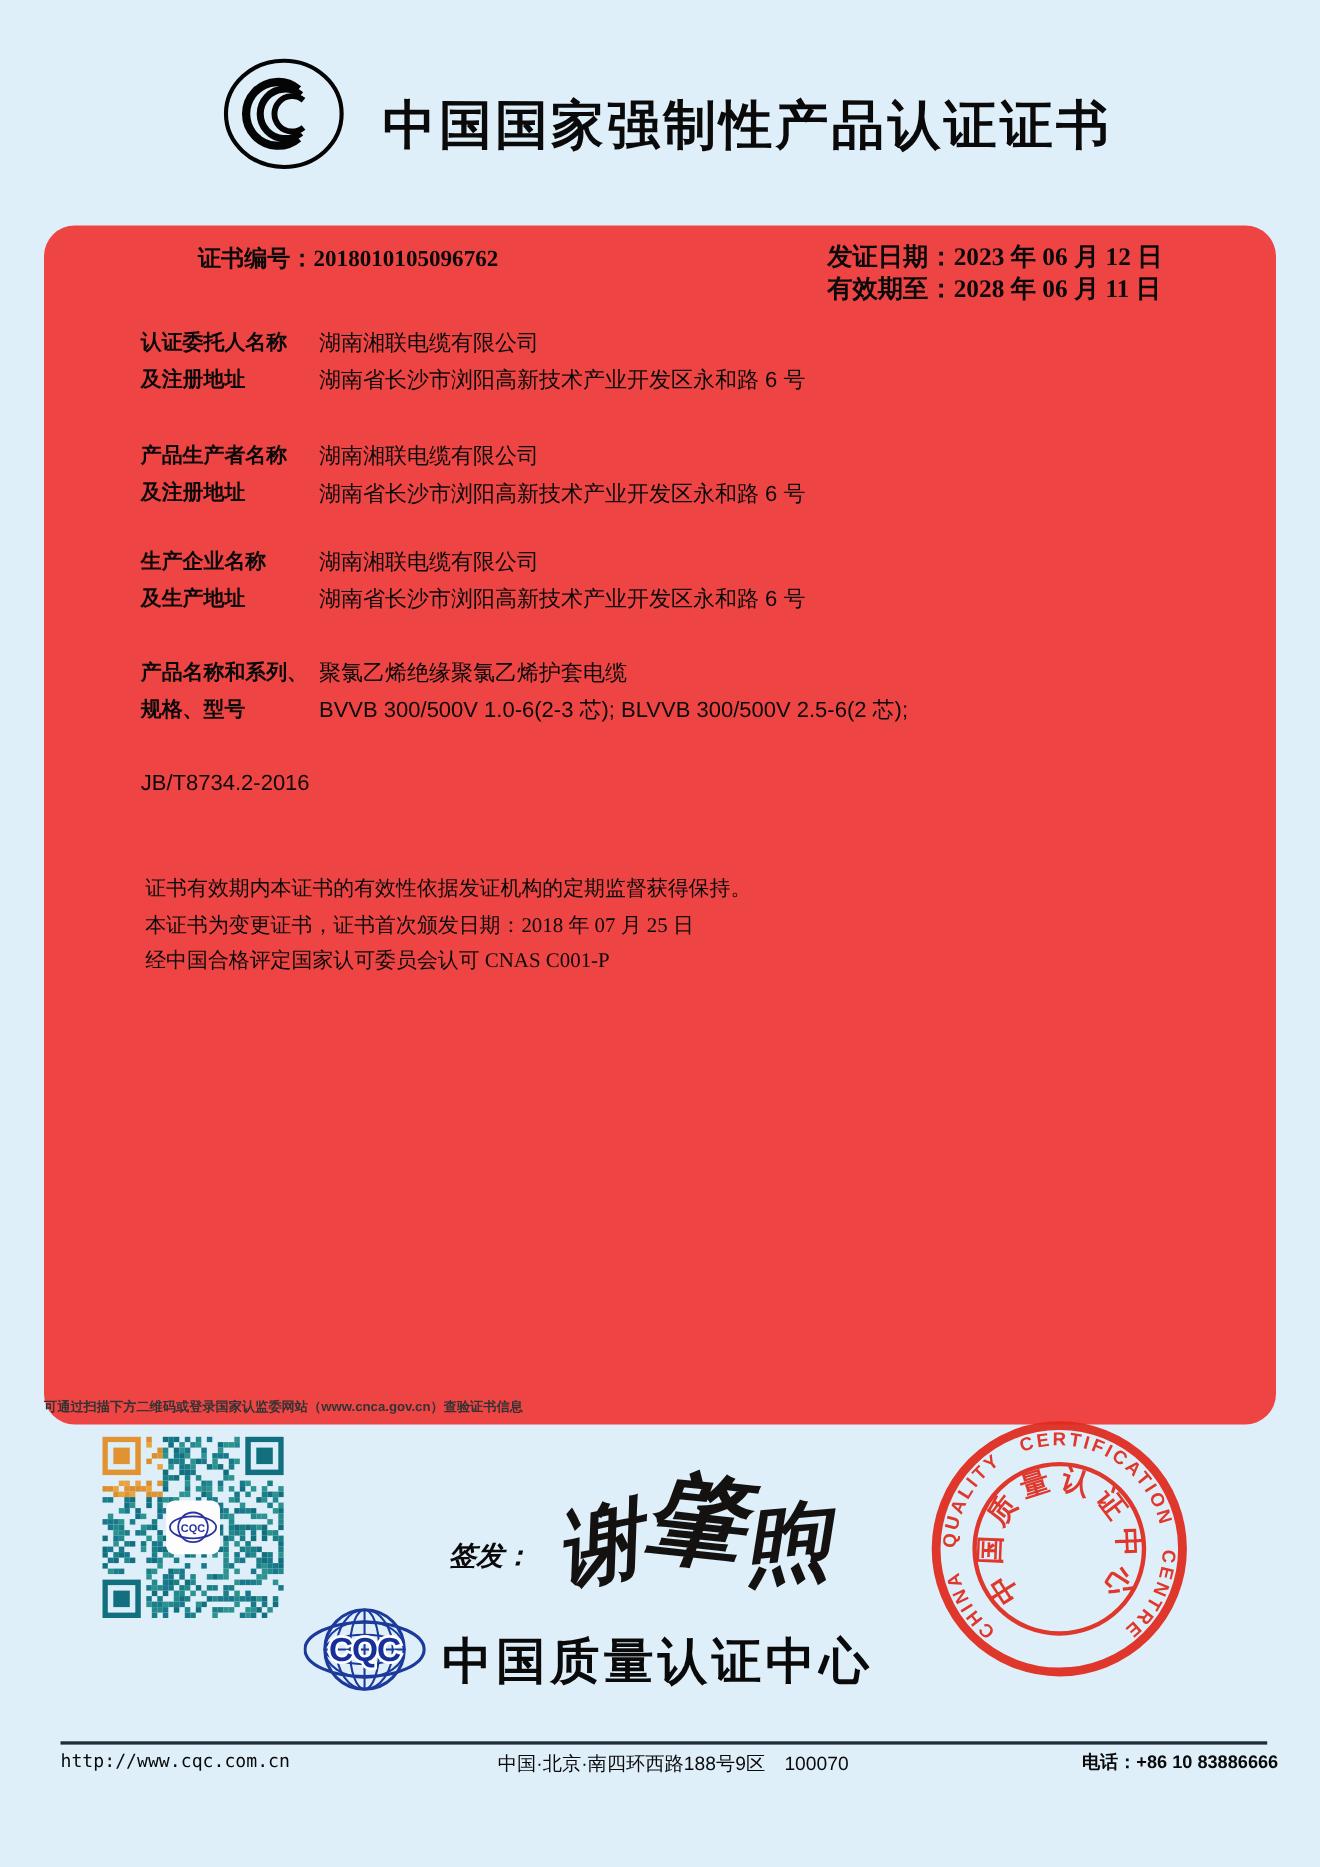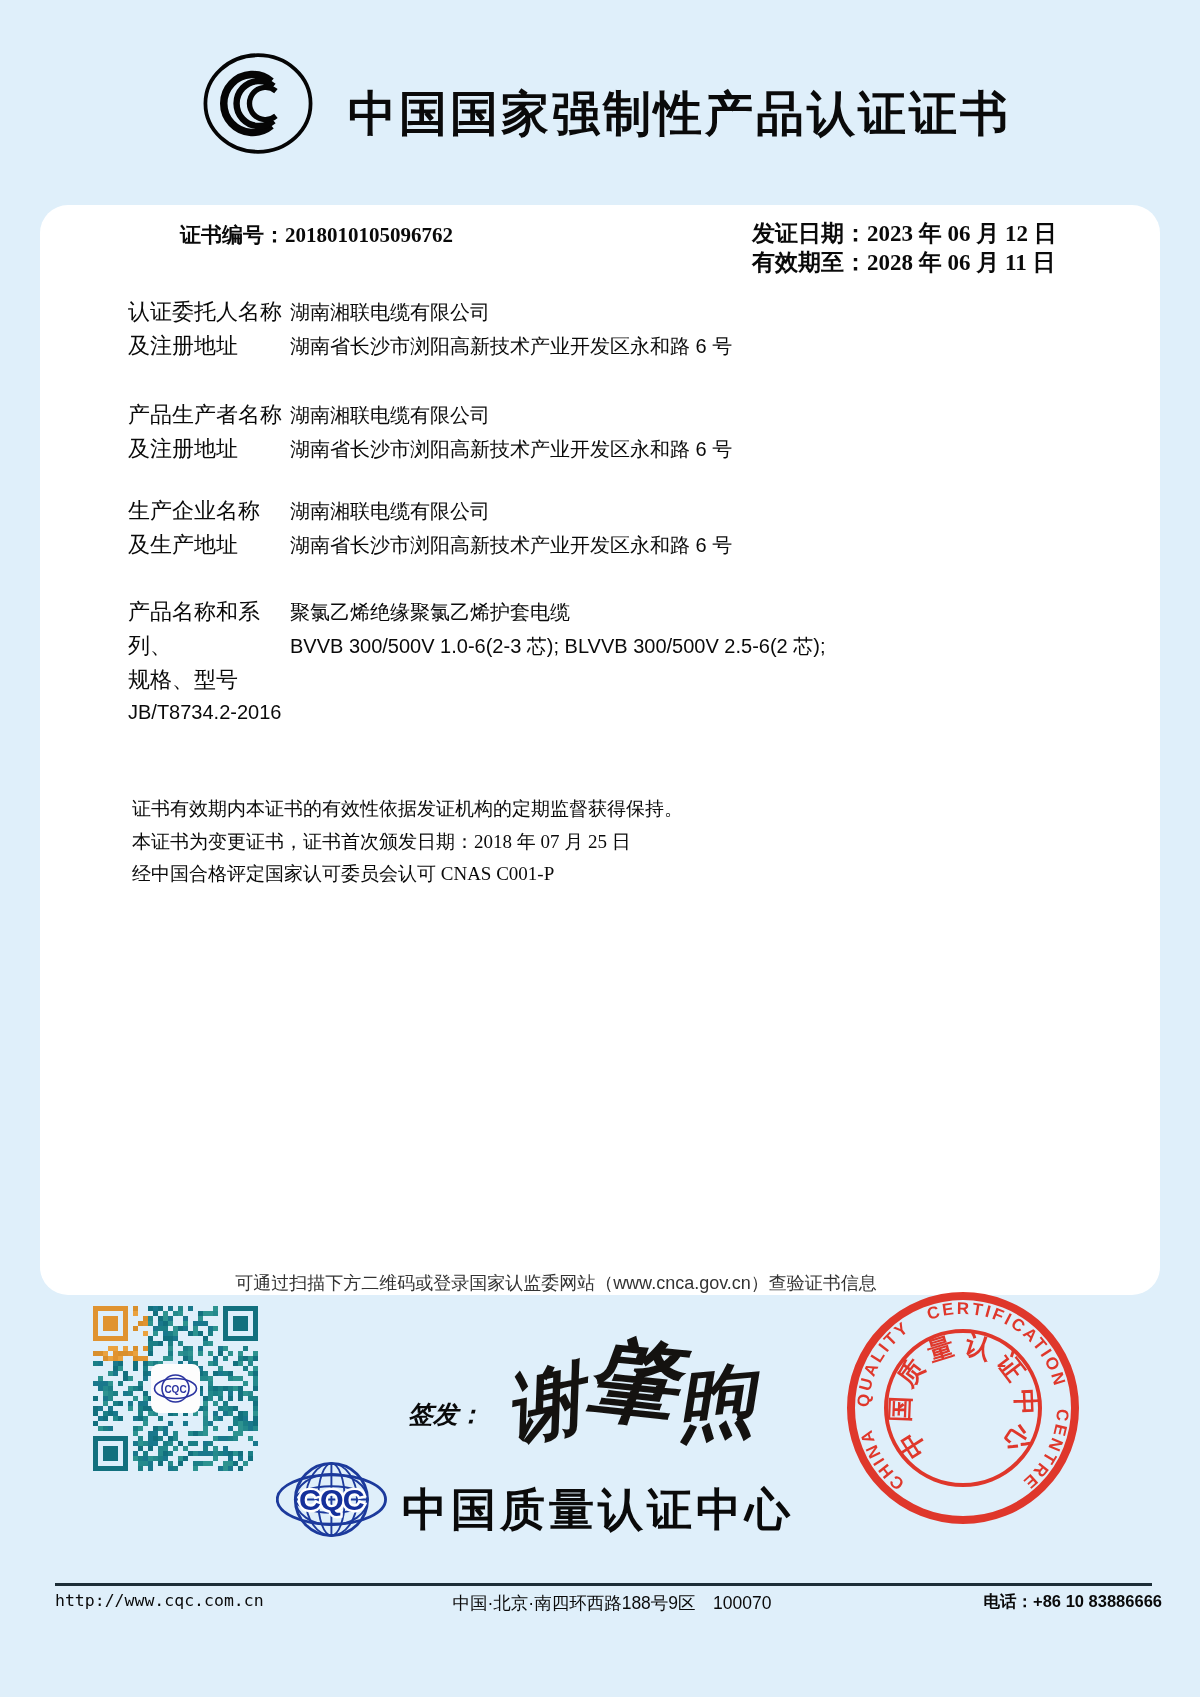--- a/index.html
+++ b/index.html
@@ -7,32 +7,32 @@
     width:1200px;height:1697px;position:relative;overflow:hidden;
     background:#dfeffa;color:#0a0a0a;
     font-family:"Liberation Sans",sans-serif;
   }
   .abs{position:absolute;}
   .kai{font-family:"Liberation Serif",serif;}
 
   .header-logo{left:202px;top:52px;}
   .page-title{left:348px;top:66px;font-size:48px;font-weight:900;letter-spacing:3px;white-space:nowrap;margin-top:16px;}
 
-  .panel{left:40px;top:205px;width:1120px;height:1090px;background:#ffffff;border-radius:28px;}
+  .panel{left:40px;top:205px;width:1120px;height:1090px;background:#ef4444;border-radius:28px;}
 
   .cert-line{left:140px;top:16px;font-size:21px;font-weight:bold;white-space:nowrap;}
   .dates{left:712px;top:14px;font-size:23px;font-weight:bold;line-height:29px;white-space:nowrap;}
 
   .frow{position:absolute;left:88px;display:flex;width:1010px;}
-  .flabel{width:162px;font-weight:normal;font-size:22px;line-height:34px;flex:none;}
+  .flabel{width:162px;font-weight:bold;font-size:19px;line-height:34px;flex:none;}
   .fvalue{font-size:20px;line-height:34px;}
 
   .stmts{left:92px;top:588px;font-size:19px;line-height:32.5px;white-space:nowrap;}
 
-  .note{left:0;width:1032px;top:1066px;text-align:center;font-size:18px;color:#333;}
+  .note{left:0;width:1032px;top:1066px;font-size:12px;color:#333;font-weight:bold;}
 
   .qr{left:93px;top:1306px;width:165px;height:165px;line-height:0;}
 
   .sign-label{left:408px;top:1398px;font-size:25px;font-weight:bold;font-style:italic;}
   .signature{left:505px;top:1334px;font-size:78px;font-weight:bold;font-style:italic;
              font-family:"Liberation Serif",serif;color:#141210;white-space:nowrap;}
   .sg{display:inline-block;}
   .sg0{transform:rotate(-12deg) translateY(4px);}
   .sg1{transform:rotate(6deg) translateY(-14px);font-size:1.18em;}
   .sg2{transform:rotate(-5deg) translateY(2px);}

